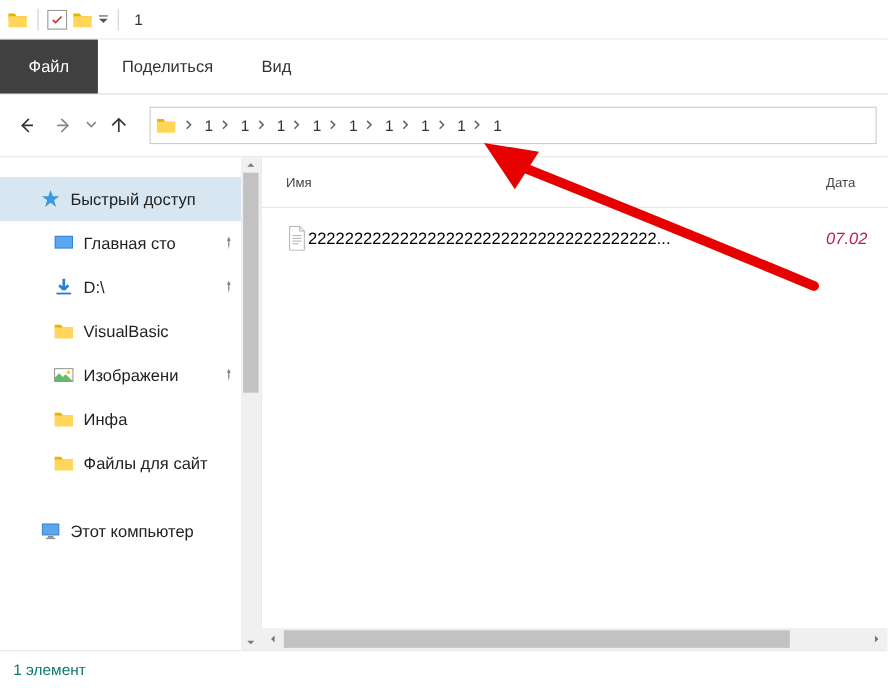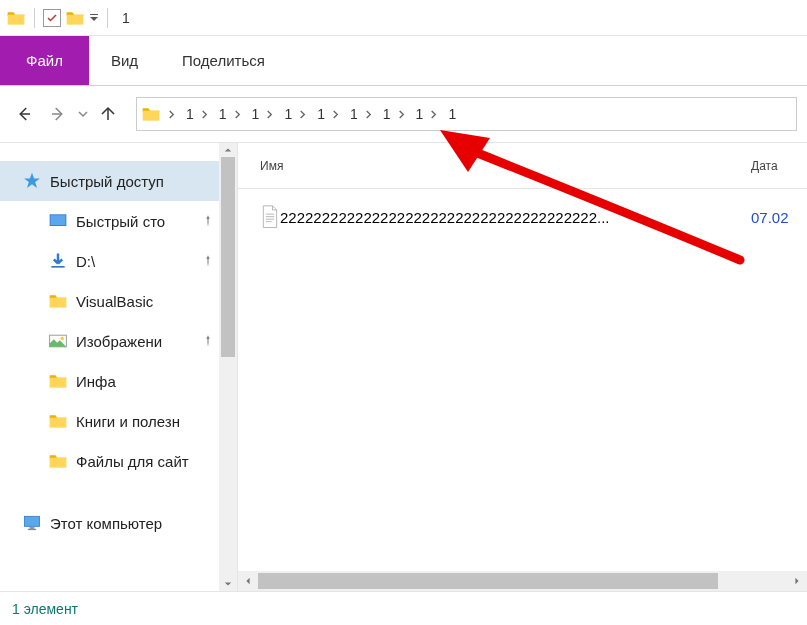--- a/index.html
+++ b/index.html
@@ -11,21 +11,21 @@
   .titlebar .sep { width: 1px; height: 20px; background: #d0d0d0; margin: 0 4px; }
   .titlebar .qat-check { width: 18px; height: 18px; border: 1px solid #999; display:flex; align-items:center; justify-content:center; }
   .titlebar .qat-check svg{width:12px;height:12px;}
   .titlebar .mini-folder { width: 20px; height: 20px; }
   .titlebar .qat-drop svg{width:10px;height:10px;display:block;}
   .titlebar .title-text { font-size: 14px; color: #333; margin-left: 6px; }
 
   
   .ribbon { height: 50px; display: flex; align-items: stretch; border-bottom: 1px solid #d0d0d0; background:#fff;}
   .ribbon .tab { padding: 0 22px; display: flex; align-items: center; font-size: 15px; color: #333; cursor: default; }
-  .ribbon .tab.file { background: #a21caf; color: #fff; padding: 0 26px; }
+  .ribbon .tab.file { background: #404040; color: #fff; padding: 0 26px; }
 
   
   .navbar { height: 56px; display: flex; align-items: center; padding: 0 10px; gap: 6px; background:#fff;}
   .nav-arrow { width: 28px; height: 28px; display:flex;align-items:center;justify-content:center; color:#888;}
   .nav-arrow.enabled{color:#333;}
   .nav-arrow svg{width:18px;height:18px;}
   .nav-chevron svg{width:10px;height:10px;}
   .addressbar { flex:1; height: 34px; border:1px solid #ccc; display:flex; align-items:center; padding:0 4px; gap:2px; overflow:hidden; margin-left: 8px;}
   .addressbar .crumb { display:flex; align-items:center; gap:2px; padding:0 2px; }
   .addressbar .crumb .seg{font-size:14px;color:#333;padding:0 4px;}
@@ -36,37 +36,37 @@
   .main { display:flex; height: calc(625px - 36px - 50px - 56px - 34px); border-top:1px solid #e5e5e5;}
   .sidebar { width: 238px; background:#fff; display:flex; flex-direction:column; border-right: 1px solid #e5e5e5; position:relative;}
   .sidebar .scroll{flex:1; overflow:hidden; padding-top: 18px;}
   .sidebar .scrollbar{position:absolute;right:0;top:0;width:18px;height:100%;background:#f0f0f0;}
   .sidebar .scrollbar .thumb{position:absolute;left:2px;right:2px;top:14px;height:200px;background:#c2c2c2;}
   .sidebar .scrollbar .arr{position:absolute;left:0;right:0;height:14px;display:flex;align-items:center;justify-content:center;color:#777;}
   .sidebar .scrollbar .arr svg{width:8px;height:8px;}
   .sidebar .scrollbar .arr.up{top:0;}
   .sidebar .scrollbar .arr.down{bottom:0;}
 
-  .tree-item { display:flex; align-items:center; height: 40px; padding-left: 22px; gap:8px; font-size:15px; color:#222; padding-right:22px;}
+  .tree-item { display:flex; align-items:center; height: 40px; padding-left: 36px; gap:8px; font-size:15px; color:#222; padding-right:22px;}
   .tree-item.sub{padding-left:48px;}
   .tree-item.selected{background:#d8e6f2;}
   .tree-item .ico{width:20px;height:20px;flex-shrink:0;}
   .tree-item .label{flex:1;white-space:nowrap;overflow:hidden;text-overflow:clip;}
   .tree-item .pin{width:14px;height:14px;flex-shrink:0;color:#888;}
   .tree-gap{height:22px;}
 
   .content { flex:1; display:flex; flex-direction:column; position:relative;}
   .columns { display:flex; height:46px; align-items:center; border-bottom:1px solid #e5e5e5; padding-left:22px; color:#444; font-size:12px;}
   .columns .col-name{flex:1;}
   .columns .col-date{width:56px;}
   .rows{flex:1; padding-top:10px;}
   .row{display:flex;align-items:center;height:36px;padding-left:22px;font-size:15px;}
   .row .file-ico{width:20px;height:24px;}
   .row .fname{flex:1;white-space:nowrap;overflow:hidden;text-overflow:ellipsis;}
-  .row .fdate{width:56px;white-space:nowrap;overflow:hidden;color:#1d4ed8;}
+  .row .fdate{width:56px;white-space:nowrap;overflow:hidden;color:#be185d;font-style:italic;}
 
   .content .hscroll{position:absolute;left:0;right:0;bottom:0;height:20px;background:#f0f0f0;display:flex;align-items:center;}
   .content .hscroll .arr{width:20px;height:20px;display:flex;align-items:center;justify-content:center;color:#777;}
   .content .hscroll .arr svg{width:8px;height:8px;}
   .content .hscroll .track{flex:1;position:relative;height:100%;}
   .content .hscroll .thumb{position:absolute;left:0;top:2px;bottom:2px;width:460px;background:#c2c2c2;}
 
   
   .status{height:34px;border-top:1px solid #e5e5e5;display:flex;align-items:center;padding:0 12px;font-size:14px;color:#0f766e;}
 
@@ -104,22 +104,22 @@
         <rect x="1" y="1" width="8" height="1" fill="#555"></rect>
         <path d="M1 4l4 4 4-4z" fill="#555"></path>
       </svg>
   </span>
   <span class="sep"></span>
   <span class="title-text">1</span>
 </div>
 
 <div class="ribbon">
   <div class="tab file">Файл</div>
+  <div class="tab">Поделиться</div>
   <div class="tab">Вид</div>
-  <div class="tab">Поделиться</div>
 </div>
 
 <div class="navbar">
   <span class="nav-arrow enabled">
     <svg viewBox="0 0 24 24">
         <path d="M15 4l-8 8 8 8" fill="none" stroke="currentColor" stroke-width="2"></path>
         <path d="M7 12h13" stroke="currentColor" stroke-width="2"></path>
       </svg>
   </span>
   <span class="nav-arrow">
@@ -212,21 +212,21 @@
         <span class="ico"><svg viewBox="0 0 24 24">
               <path d="M12 2l2.5 7h7l-5.7 4.3 2.2 7.2L12 16l-6 4.5 2.2-7.2L2.5 9h7z" fill="#3b9ae1"></path>
             </svg></span>
         <span class="label">Быстрый доступ</span>
       </div>
       <div class="tree-item sub">
         <span class="ico"><svg viewBox="0 0 24 24">
               <rect x="2" y="4" width="20" height="14" fill="#2f7bd1"></rect>
               <rect x="3" y="5" width="18" height="12" fill="#5aa7ee"></rect>
             </svg></span>
-        <span class="label">Быстрый сто</span>
+        <span class="label">Главная сто</span>
         <span class="pin"><svg viewBox="0 0 24 24">
               <path d="M12 2l3 6-2 1v6l-1 7-1-7v-6l-2-1z" fill="currentColor"></path>
             </svg></span>
       </div>
       <div class="tree-item sub">
         <span class="ico"><svg viewBox="0 0 24 24">
               <path d="M12 3v12m0 0l-5-5m5 5l5-5" stroke="#2f7bd1" stroke-width="3" fill="none"></path>
               <rect x="4" y="18" width="16" height="2" fill="#2f7bd1"></rect>
             </svg></span>
         <span class="label">D:\</span>
@@ -251,27 +251,20 @@
         <span class="pin"><svg viewBox="0 0 24 24">
               <path d="M12 2l3 6-2 1v6l-1 7-1-7v-6l-2-1z" fill="currentColor"></path>
             </svg></span>
       </div>
       <div class="tree-item sub">
         <span class="ico"><svg class="folder-svg" viewBox="0 0 24 24">
               <path class="back" d="M2 5h7l2 3h11v2H2z"></path>
               <path class="front" d="M2 8h20v12H2z"></path>
             </svg></span>
         <span class="label">Инфа</span>
-      </div>
-      <div class="tree-item sub">
-        <span class="ico"><svg class="folder-svg" viewBox="0 0 24 24">
-              <path class="back" d="M2 5h7l2 3h11v2H2z"></path>
-              <path class="front" d="M2 8h20v12H2z"></path>
-            </svg></span>
-        <span class="label">Книги и полезн</span>
       </div>
       <div class="tree-item sub">
         <span class="ico"><svg class="folder-svg" viewBox="0 0 24 24">
               <path class="back" d="M2 5h7l2 3h11v2H2z"></path>
               <path class="front" d="M2 8h20v12H2z"></path>
             </svg></span>
         <span class="label">Файлы для сайт</span>
       </div>
       <div class="tree-gap"></div>
       <div class="tree-item">

